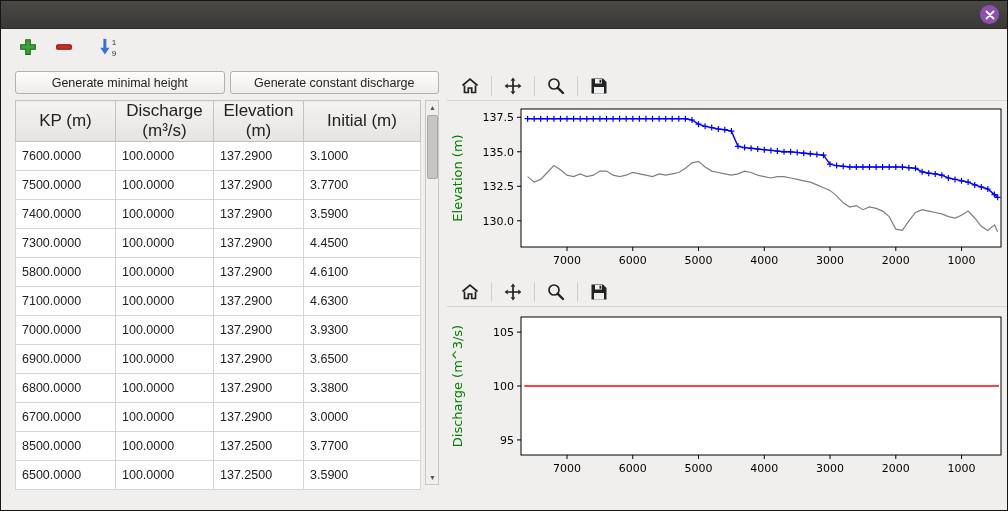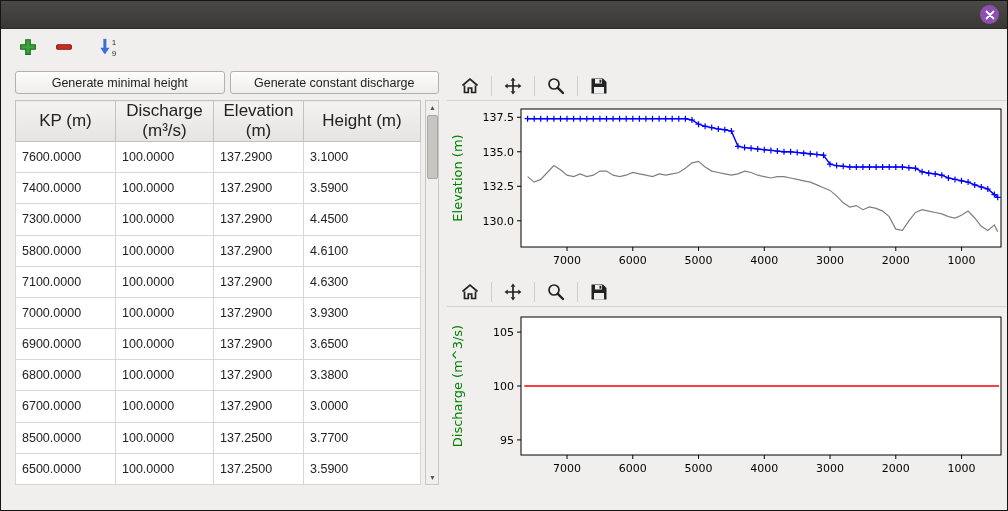--- a/index.html
+++ b/index.html
@@ -86,29 +86,35 @@
               <col class="c0">
               <col class="c1">
               <col class="c2">
               <col class="c3">
             </colgroup>
           <thead>
               <tr id="header-row">
                 <th>KP (m)</th>
                 <th>Discharge (m³/s)</th>
                 <th>Elevation (m)</th>
-                <th>Height (m)</th>
+                <th>Initial (m)</th>
               </tr>
             </thead>
           <tbody id="table-body">
               <tr>
                 <td>7600.0000</td>
                 <td>100.0000</td>
                 <td>137.2900</td>
                 <td>3.1000</td>
+              </tr>
+              <tr>
+                <td>7500.0000</td>
+                <td>100.0000</td>
+                <td>137.2900</td>
+                <td>3.7700</td>
               </tr>
               <tr>
                 <td>7400.0000</td>
                 <td>100.0000</td>
                 <td>137.2900</td>
                 <td>3.5900</td>
               </tr>
               <tr>
                 <td>7300.0000</td>
                 <td>100.0000</td>

